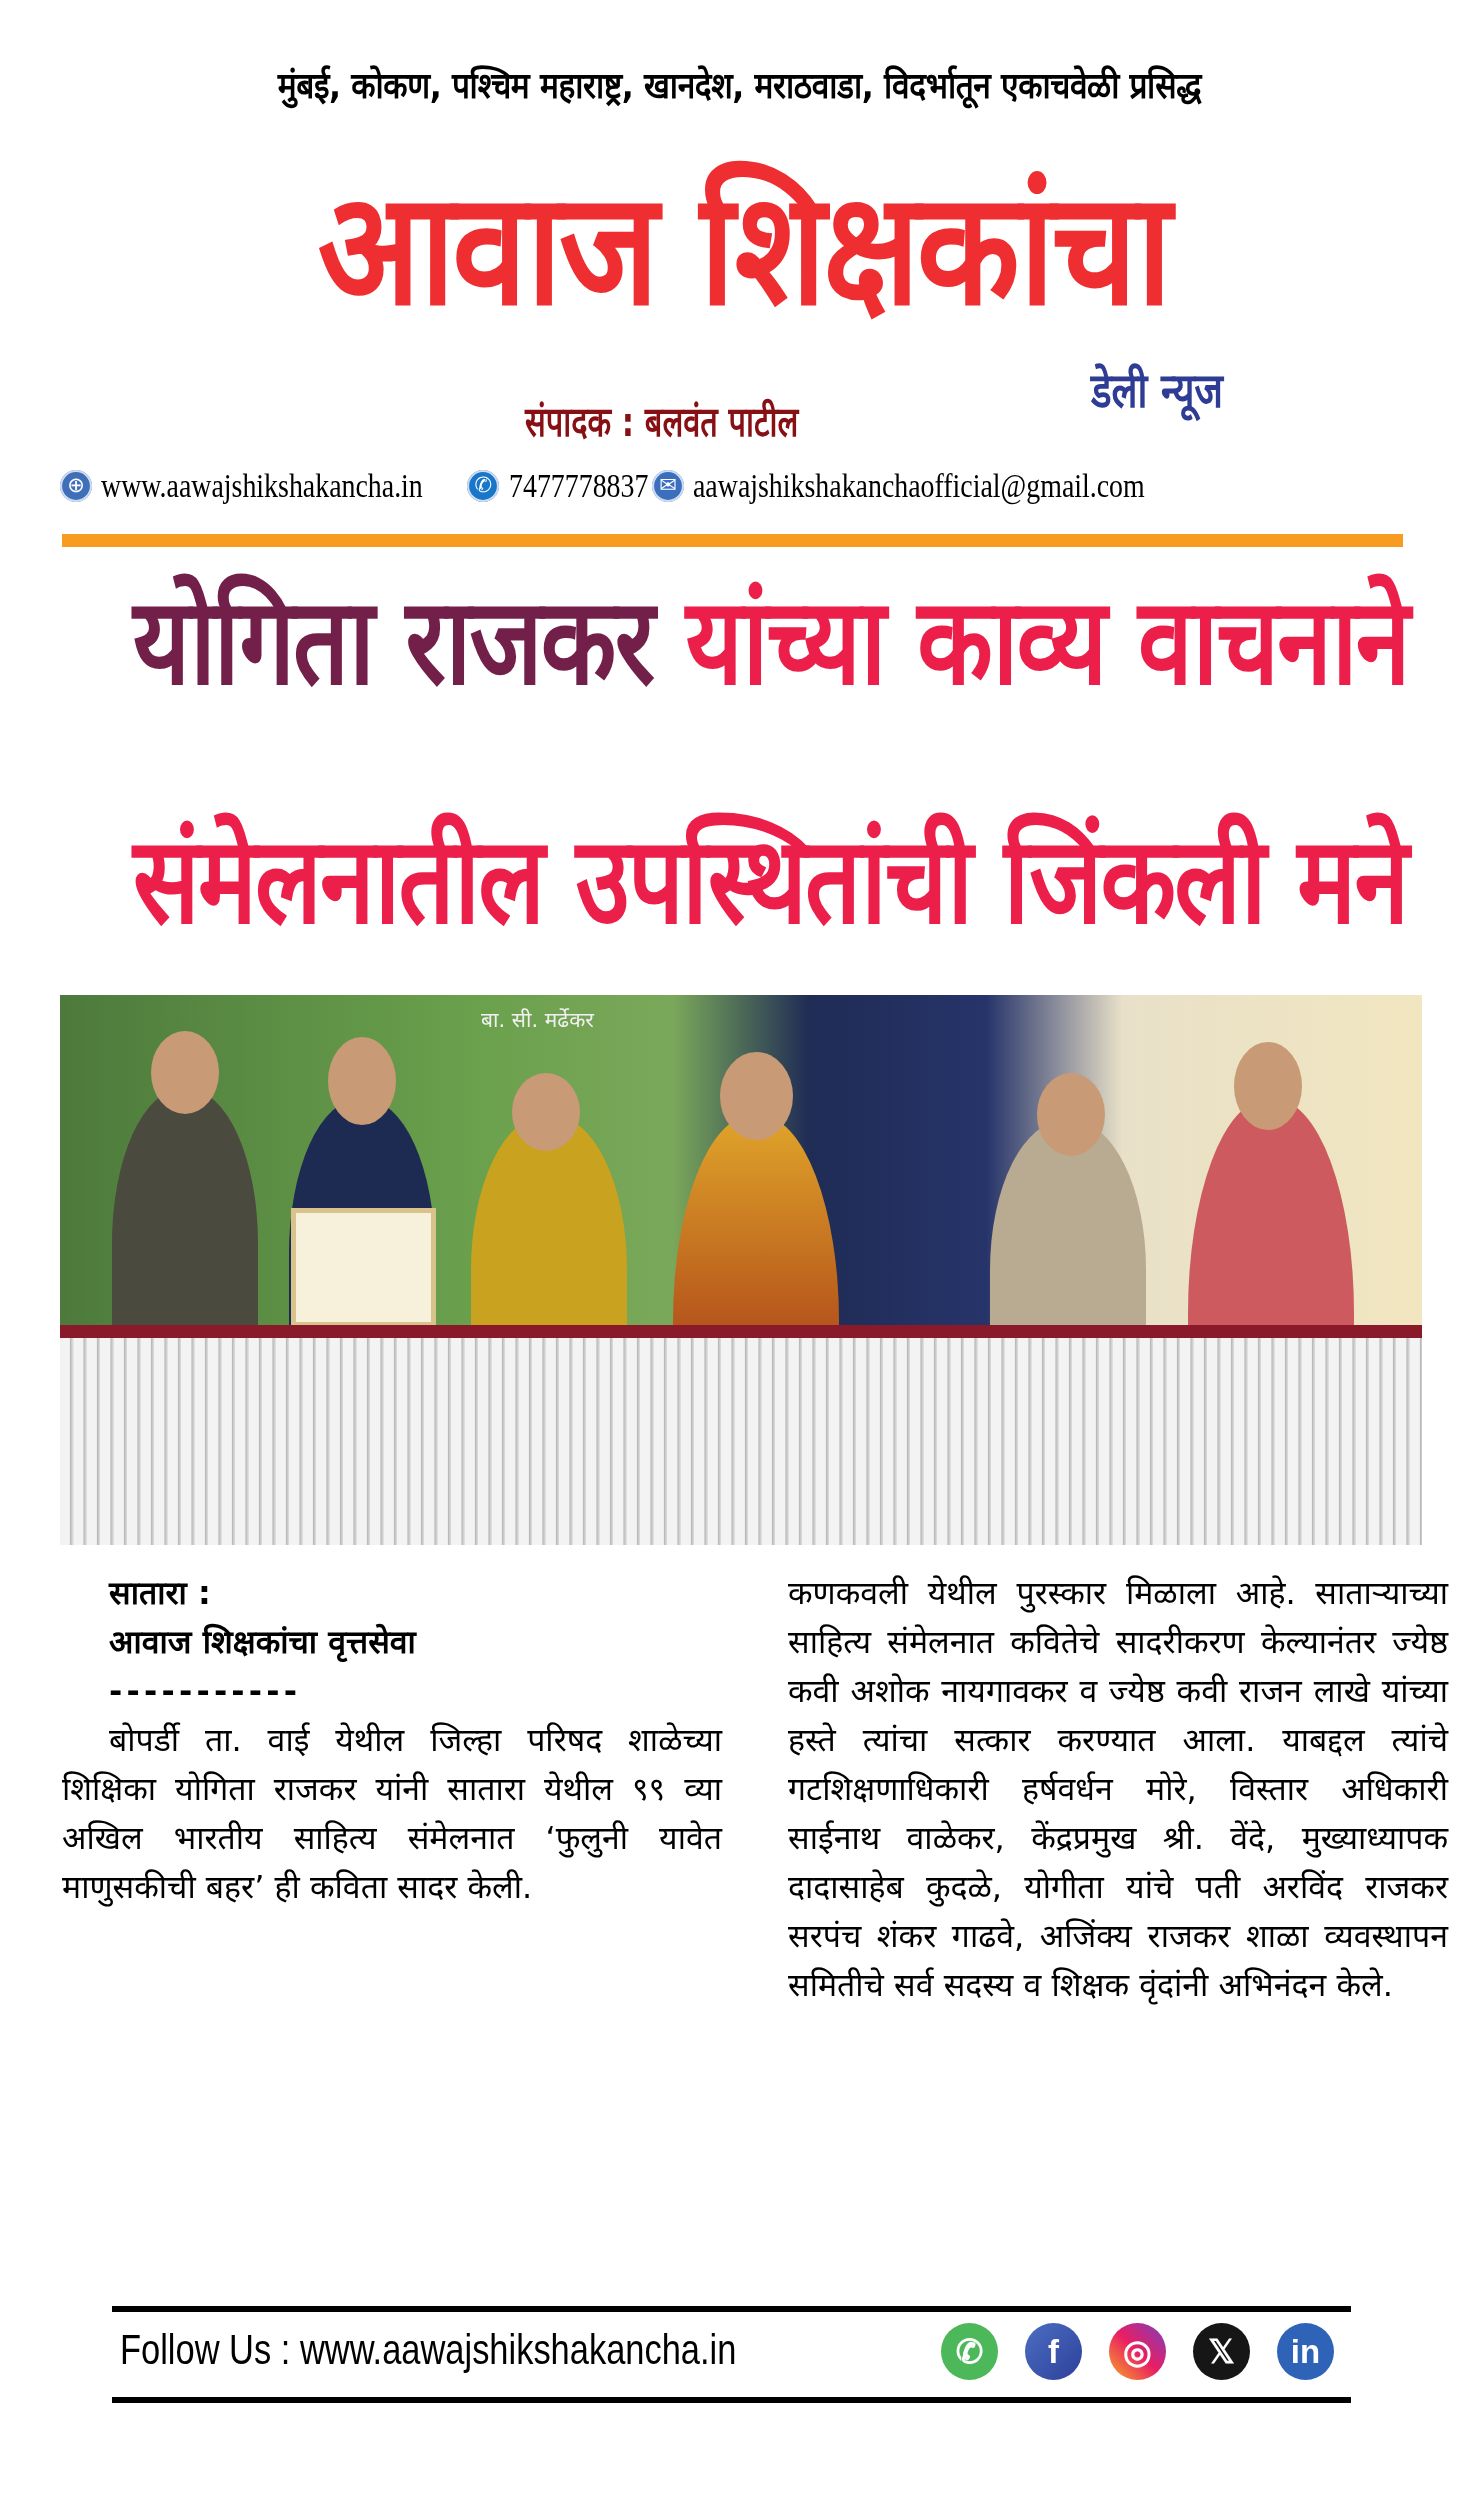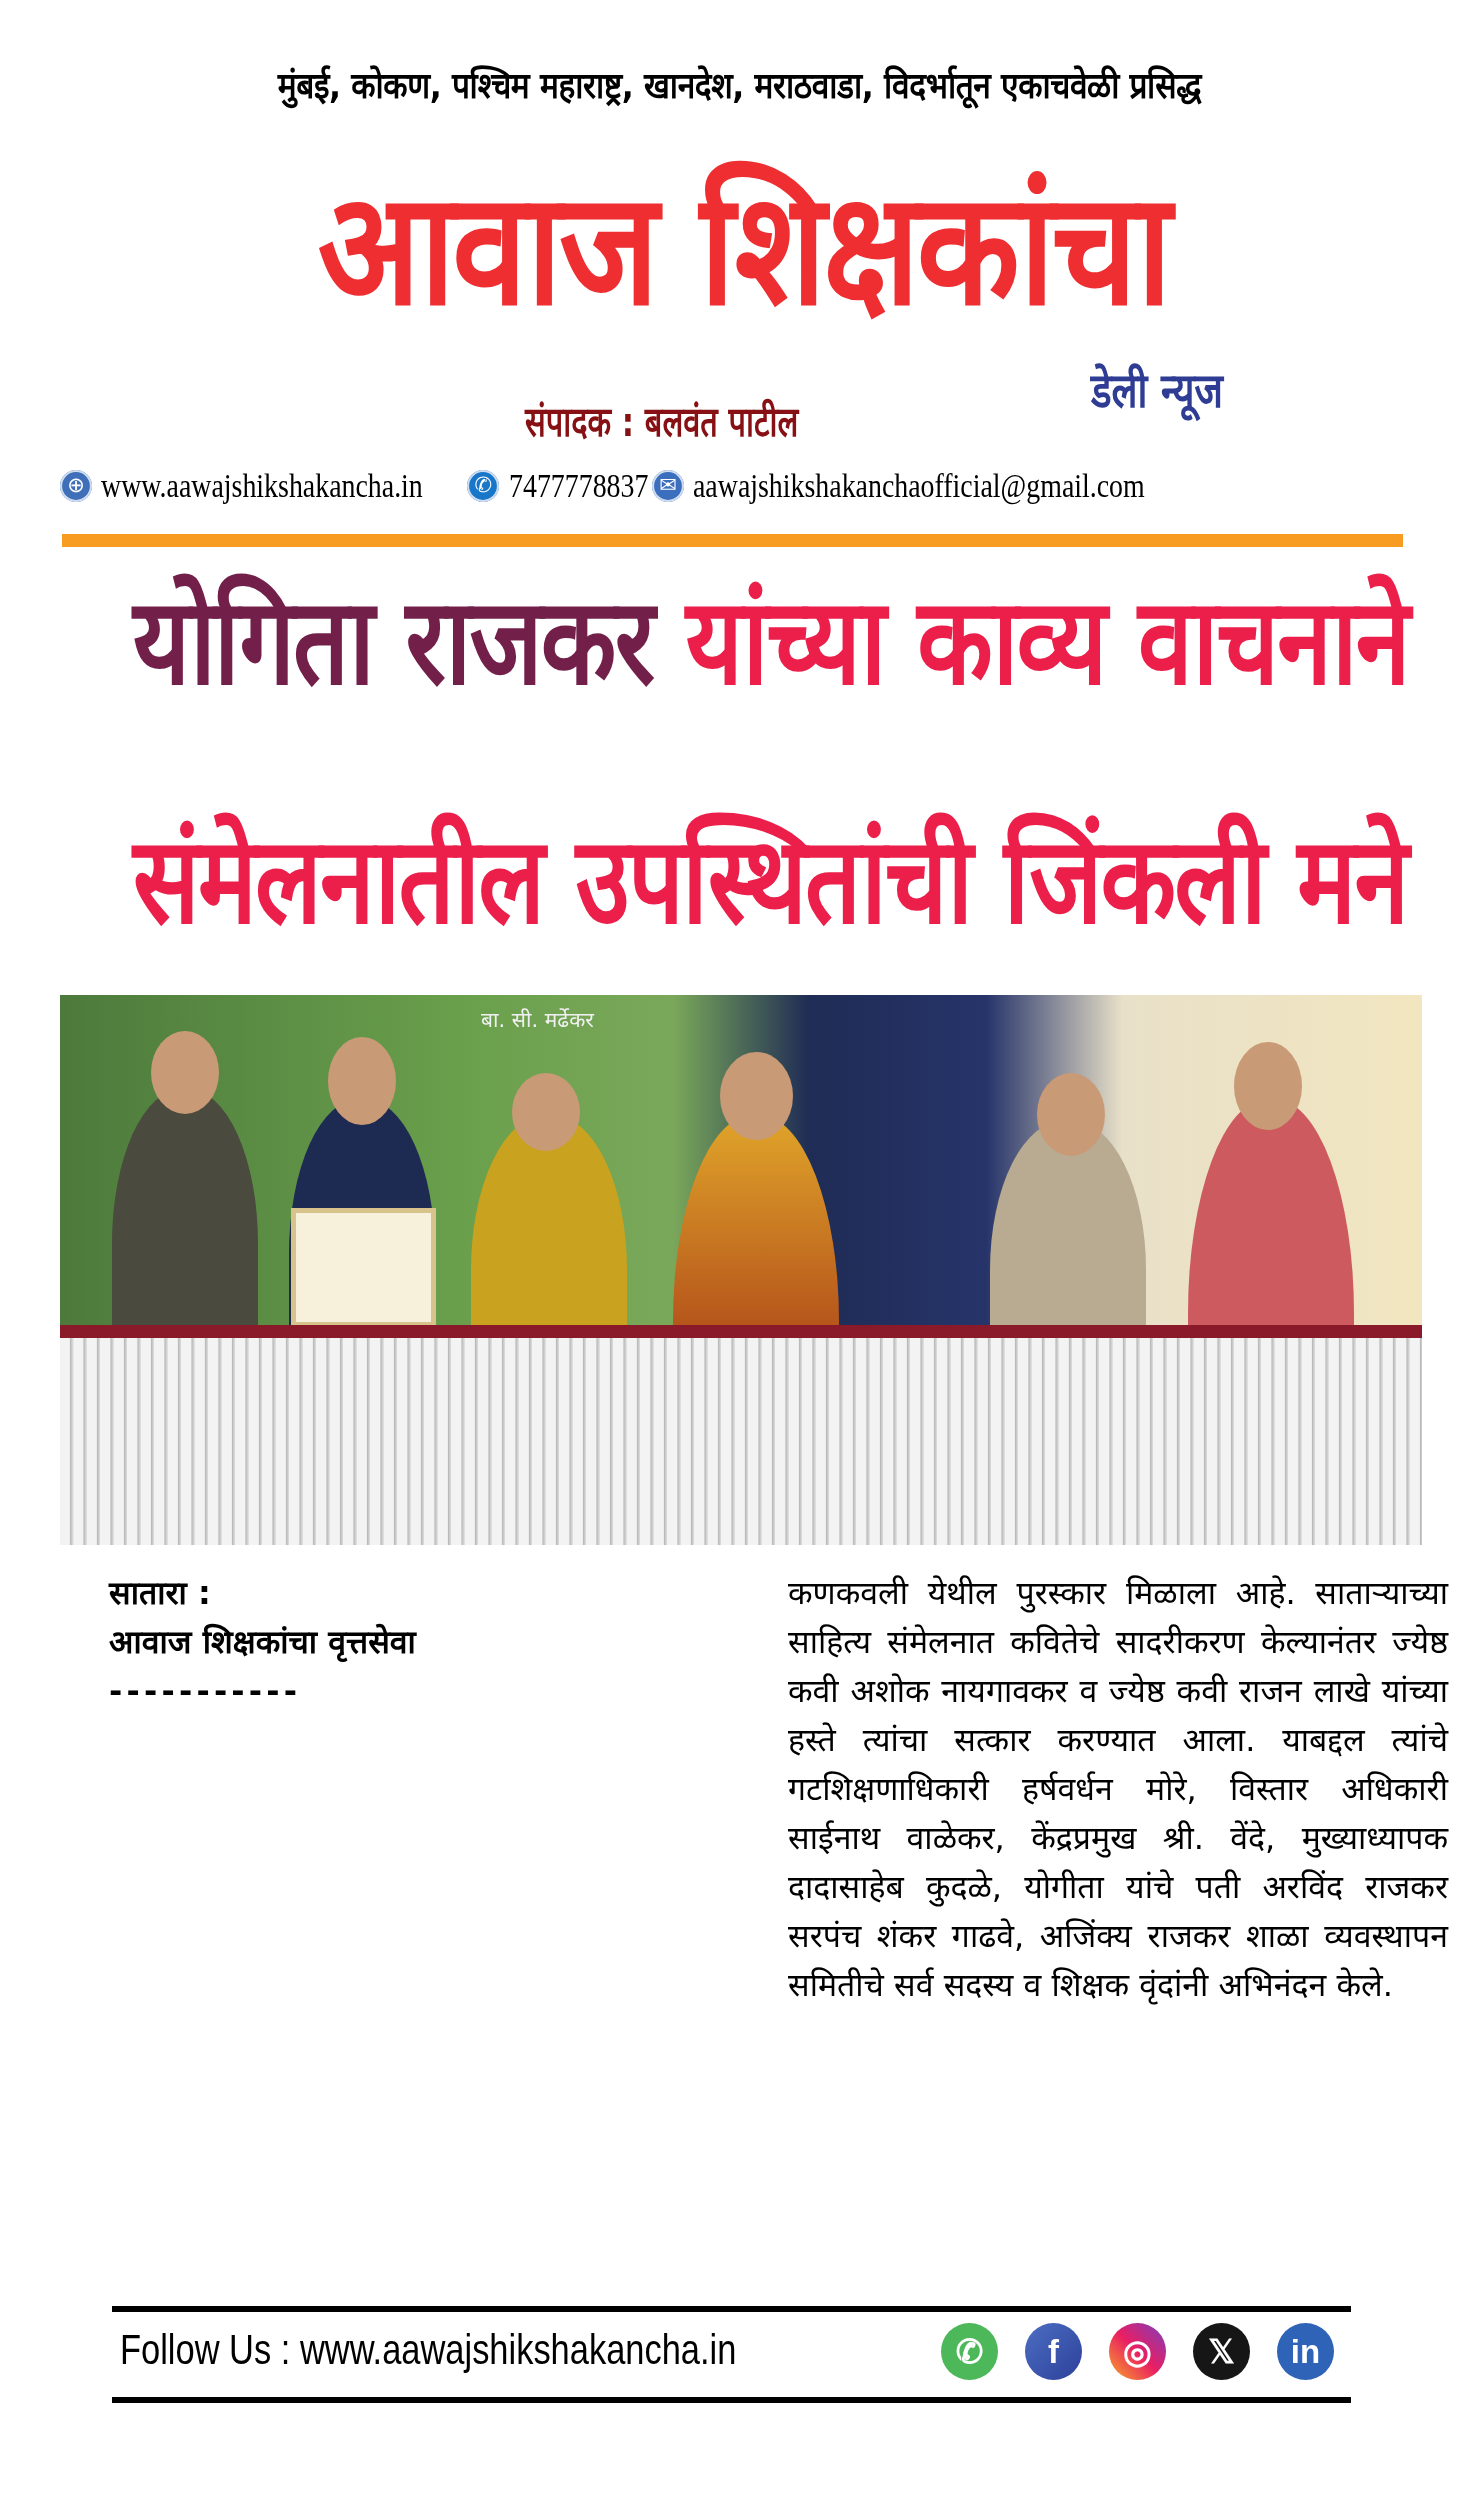--- a/index.html
+++ b/index.html
@@ -93,20 +93,21 @@
   <div class="person" style="left:1128px;top:104px;width:166px;height:446px;background:#cc5a5e;"></div>
   <div class="head" style="left:1174px;top:47px;width:68px;height:88px;"></div>
   <div class="table-top"></div>
   <div class="table-skirt"></div>
 </div>
 
 <div class="abs col col-left">
   <p class="byline">सातारा :</p>
   <p class="byline">आवाज शिक्षकांचा वृत्तसेवा</p>
   <p class="dashes">-----------</p>
+  <p class="indent">बोपर्डी ता. वाई येथील जिल्हा परिषद शाळेच्या शिक्षिका योगिता राजकर यांनी सातारा येथील ९९ व्या अखिल भारतीय साहित्य संमेलनात ‘फुलुनी यावेत माणुसकीची बहर’ ही कविता सादर केली.</p>
 </div>
 <div class="abs col col-right">
   <p>कणकवली येथील पुरस्कार मिळाला आहे. साताऱ्याच्या साहित्य संमेलनात कवितेचे सादरीकरण केल्यानंतर ज्येष्ठ कवी अशोक नायगावकर व ज्येष्ठ कवी राजन लाखे यांच्या हस्ते त्यांचा सत्कार करण्यात आला. याबद्दल त्यांचे गटशिक्षणाधिकारी हर्षवर्धन मोरे, विस्तार अधिकारी साईनाथ वाळेकर, केंद्रप्रमुख श्री. वेंदे, मुख्याध्यापक दादासाहेब कुदळे, योगीता यांचे पती अरविंद राजकर सरपंच शंकर गाढवे, अजिंक्य राजकर शाळा व्यवस्थापन समितीचे सर्व सदस्य व शिक्षक वृंदांनी अभिनंदन केले.</p>
 </div>
 
 <div class="abs footer-line fl-top"></div>
 <div class="abs follow">Follow Us : www.aawajshikshakancha.in</div>
 <div class="abs socials">
   <span class="soc s-wa">✆</span>
   <span class="soc s-fb">f</span>

